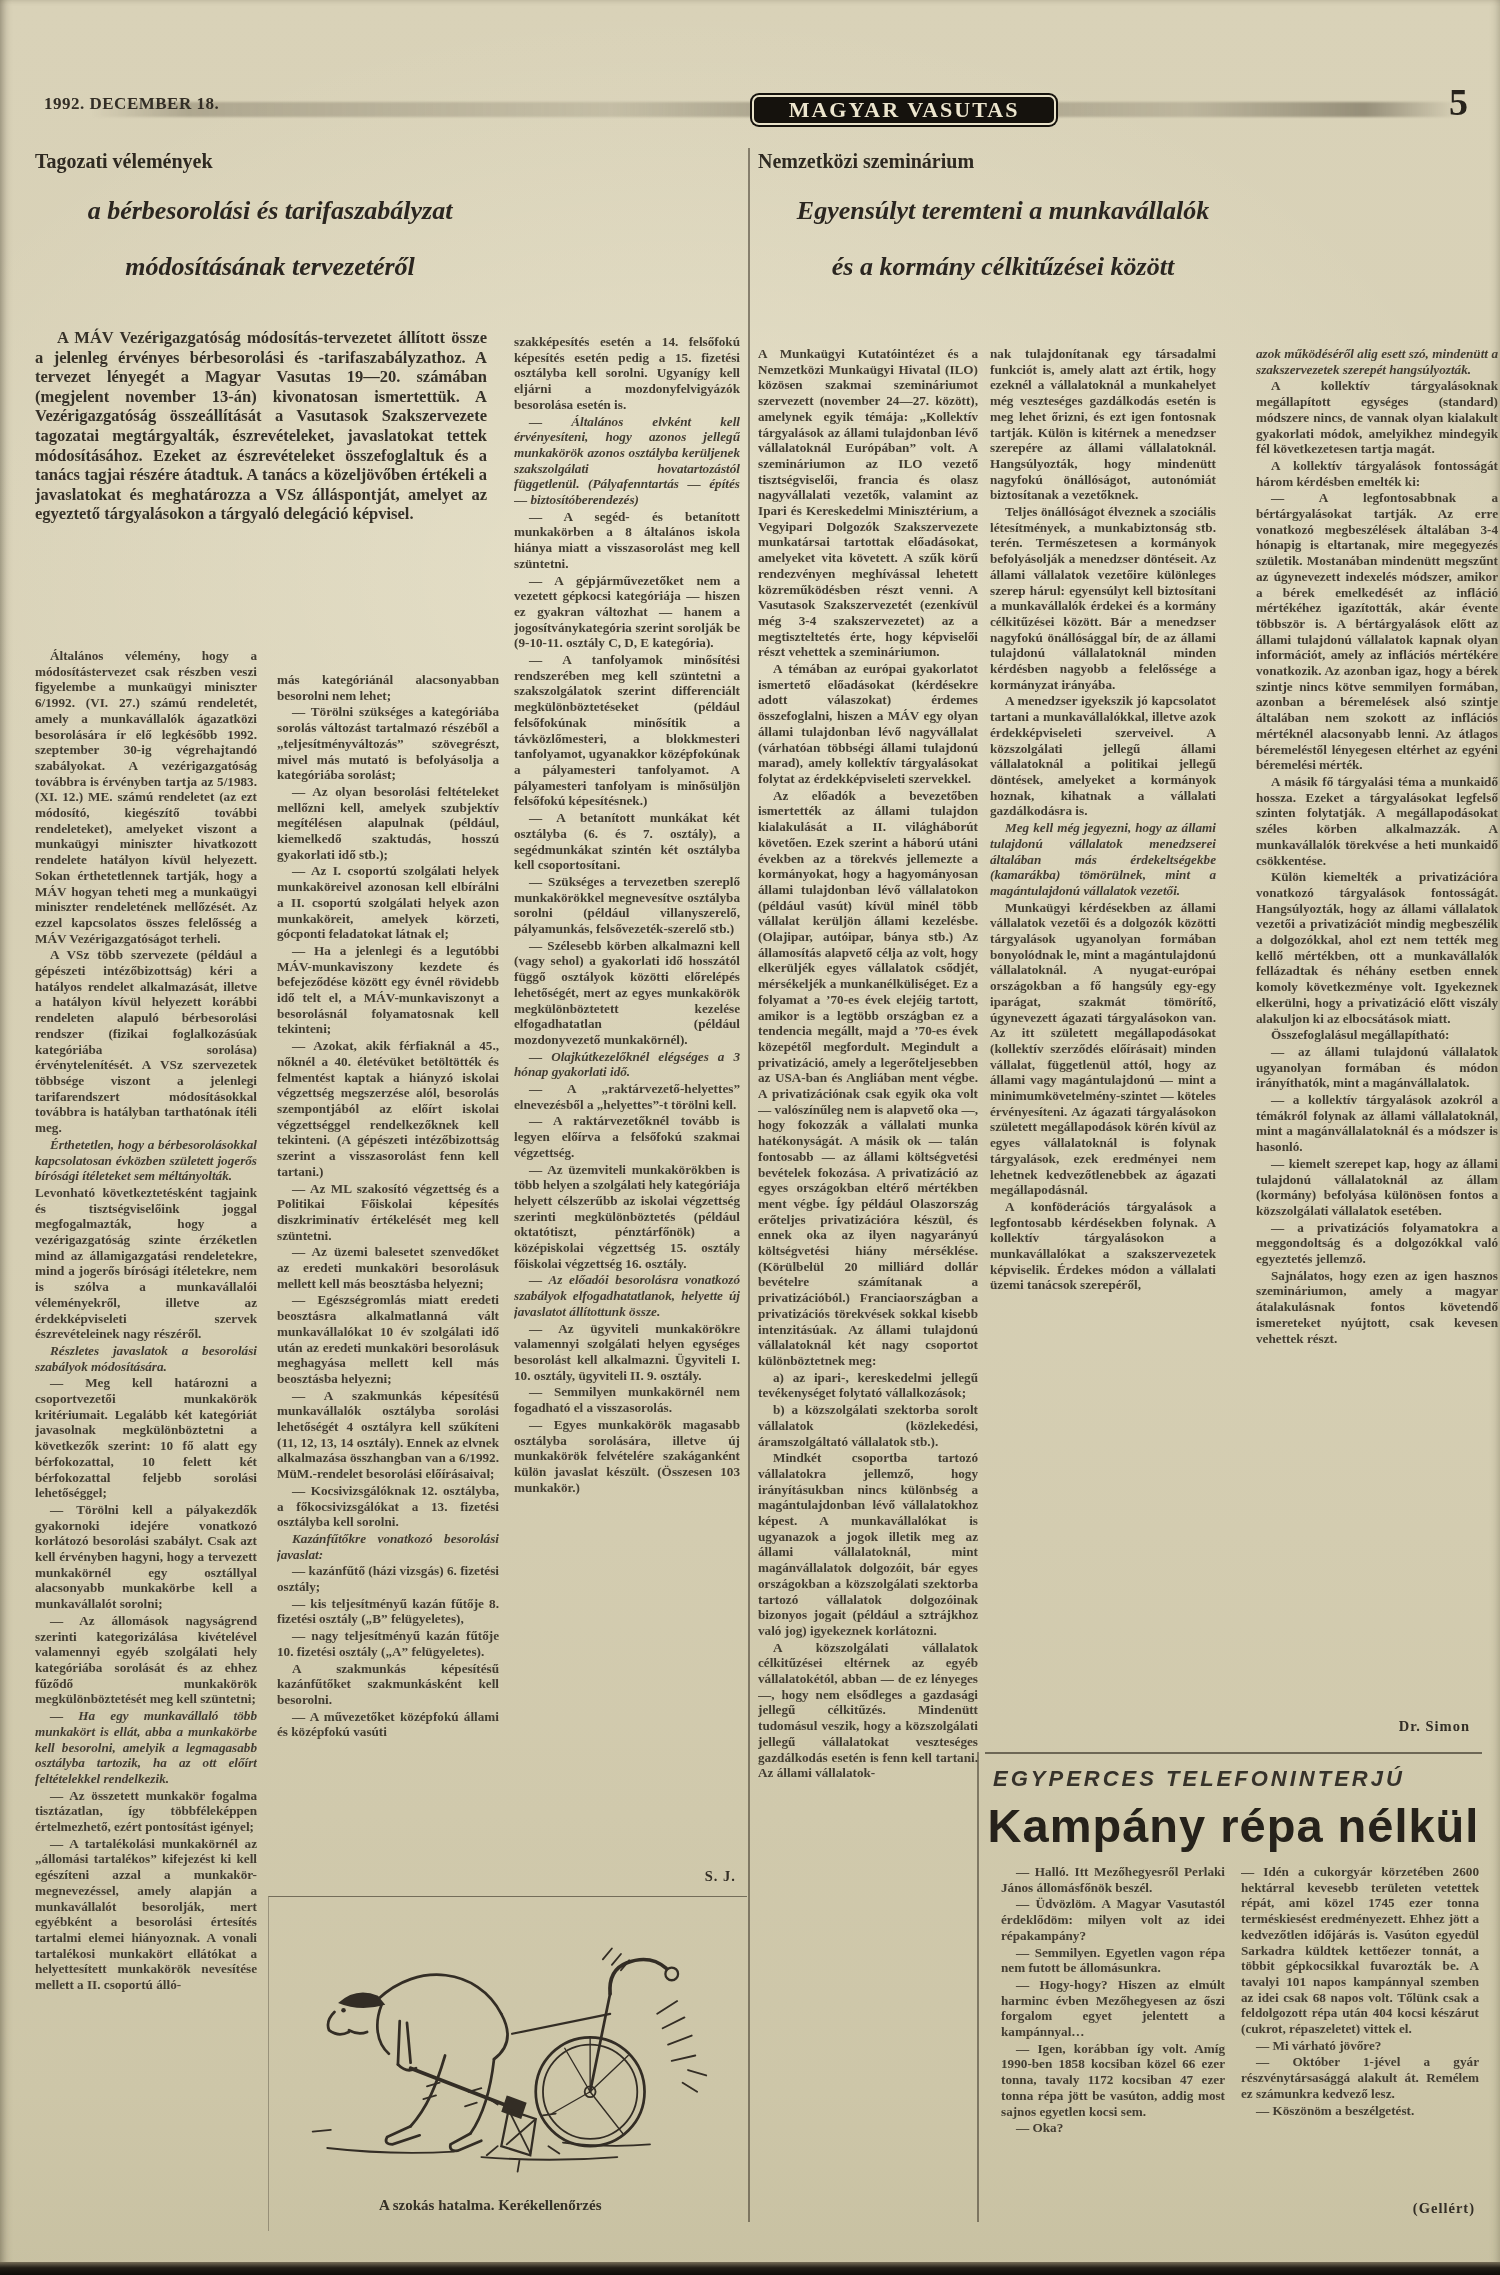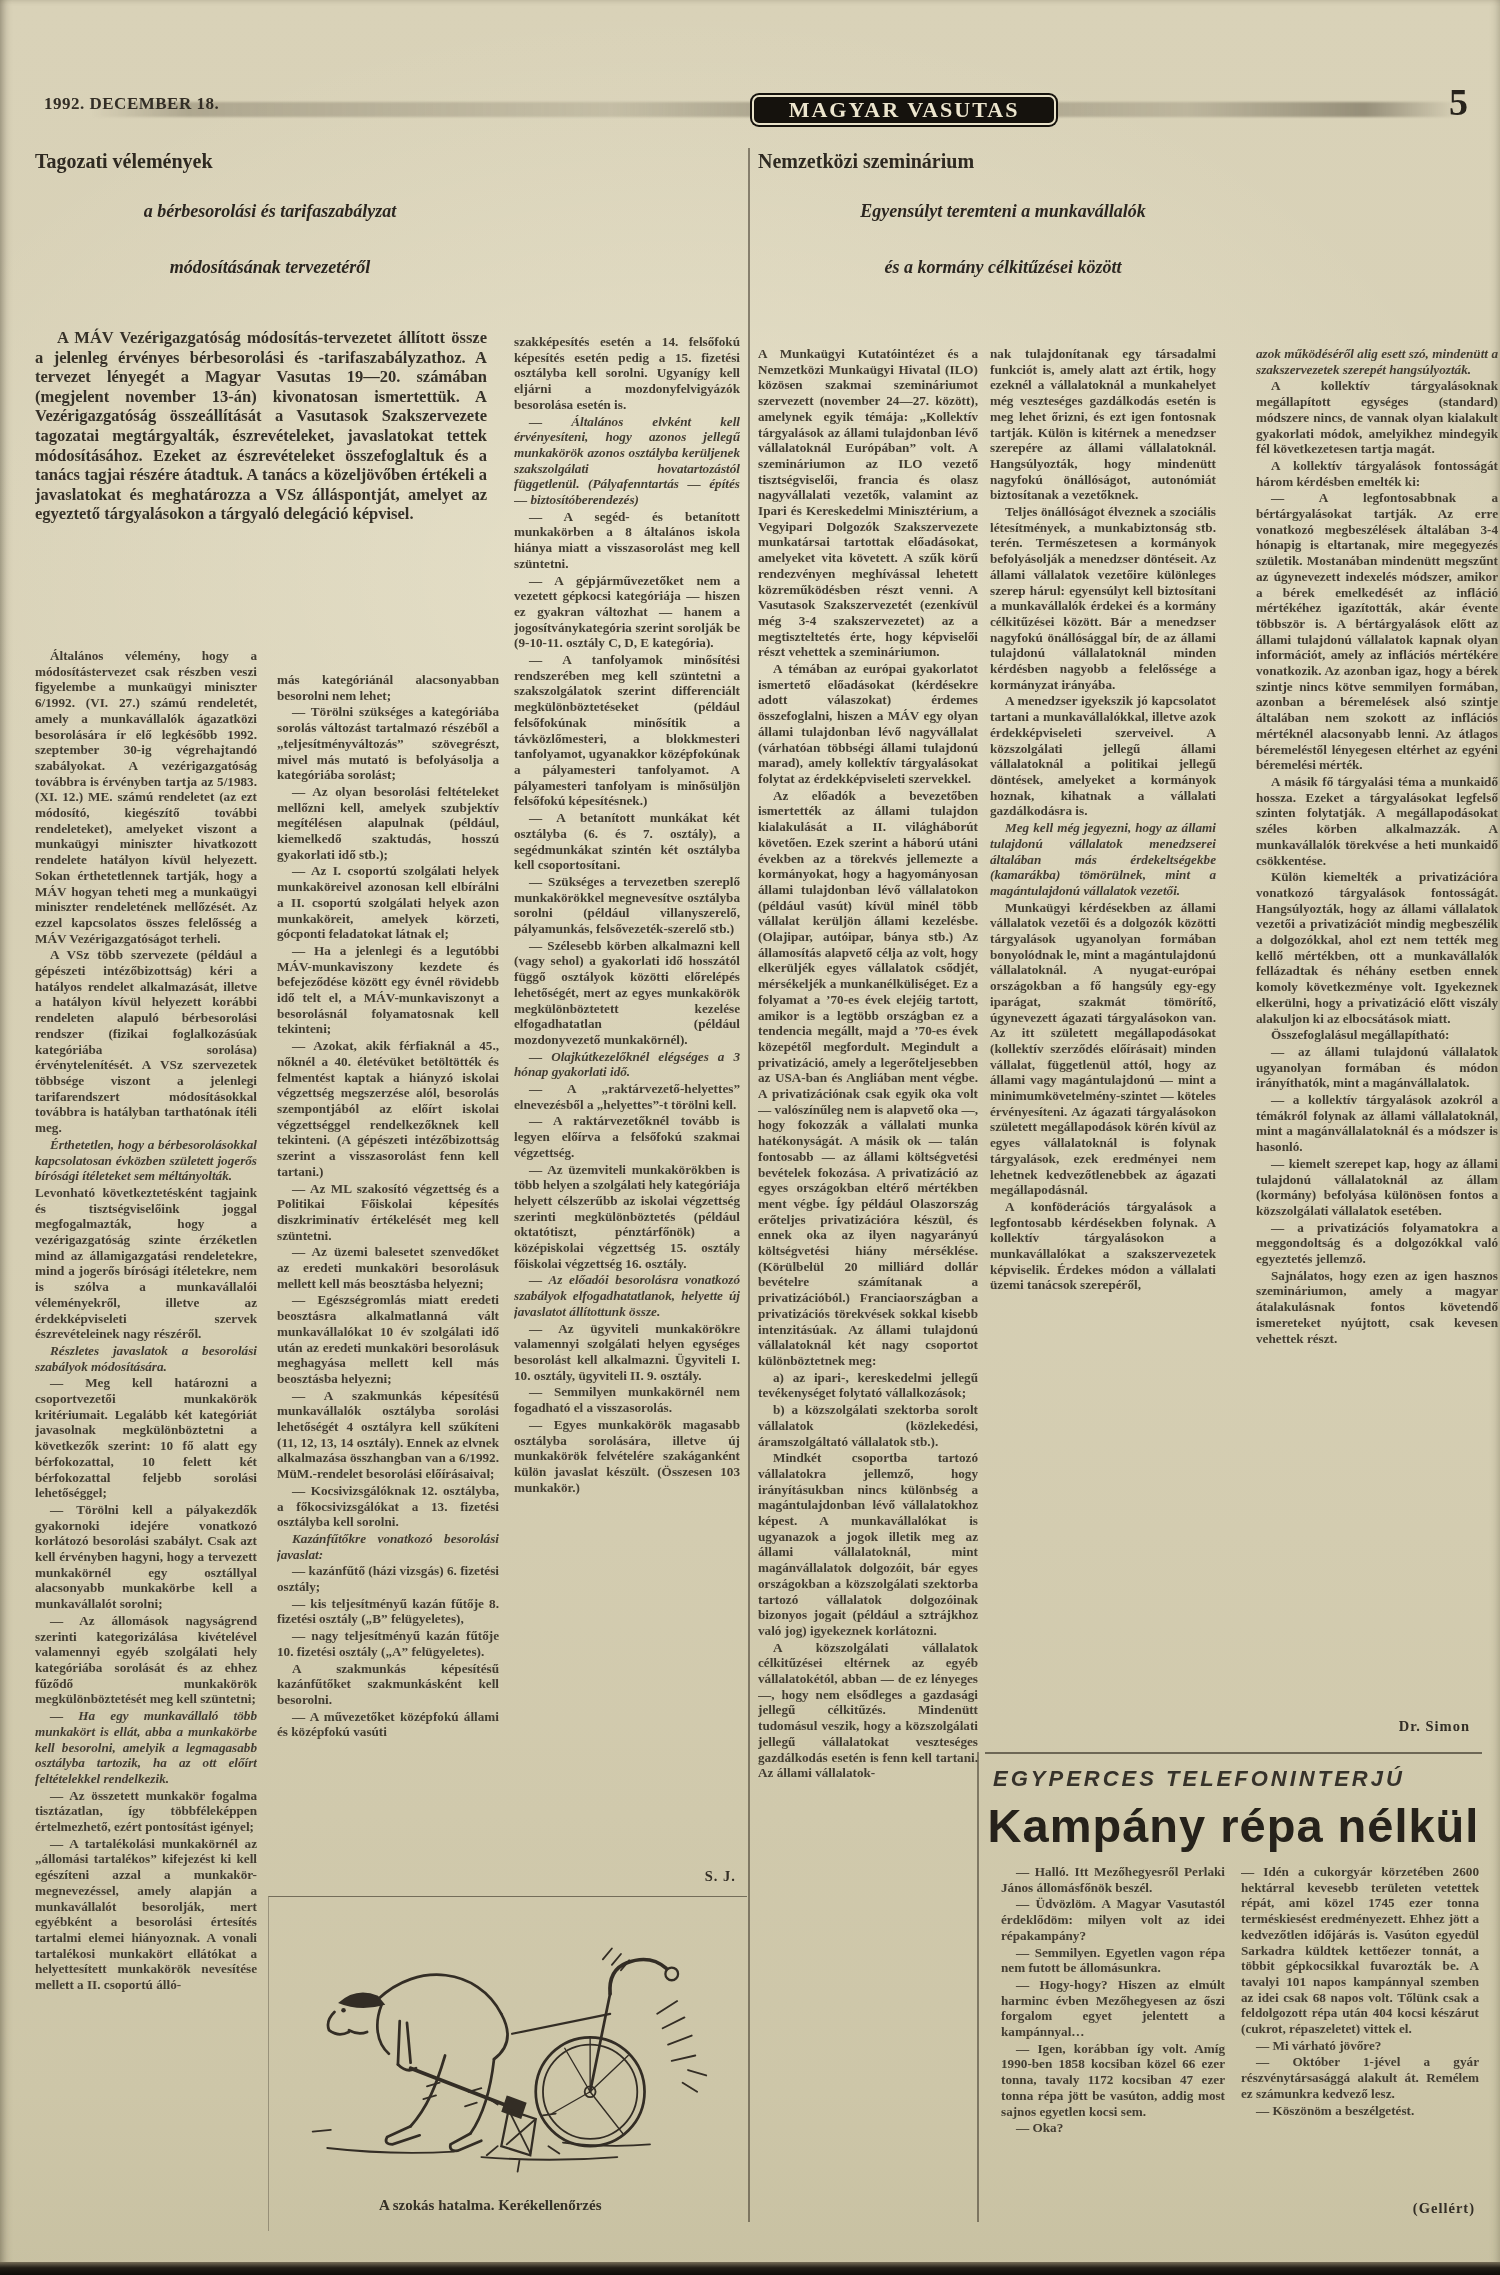--- a/index.html
+++ b/index.html
@@ -18,21 +18,21 @@
     background:linear-gradient(90deg, rgba(118,110,90,0) 0%, rgba(118,110,90,.42) 7%,
       rgba(118,110,90,.22) 38%, rgba(104,97,78,.5) 55%, rgba(118,110,90,.28) 80%,
       rgba(95,88,70,.55) 93%, rgba(118,110,90,0) 100%);}
   .masthead{background:#15120d;color:#ece5cd;font-weight:bold;font-size:22px;
     letter-spacing:2px;text-align:center;line-height:26px;height:26px;
     border:2px solid #e9e2c9;border-radius:7px;box-shadow:0 0 0 2px #15120d;}
   .pageno{font-size:38px;font-weight:bold;color:#27231c;}
   
   .kicker{font-size:20px;font-weight:bold;color:#2f2a22;}
   .headline{font-weight:bold;font-style:italic;color:#2b2620;text-align:center;}
-  .headline .hl{display:block;font-size:18px;line-height:38px;}
+  .headline .hl{display:block;font-size:26px;line-height:38px;}
   
   .lead{font-size:16.5px;line-height:19.6px;font-weight:bold;text-align:justify;color:#363128;}
   .lead .para{text-indent:22px;margin:0;}
   .col{overflow:hidden;text-align:justify;font-size:13.2px;line-height:15.7px;
        font-weight:bold;color:#423c31;}
   .para{margin:0 0 1px 0;text-indent:15px;}
   .para.ni{text-indent:0;}
   .para.i{font-style:italic;}
   .para.bi{font-style:italic;}
   .byline{font-weight:bold;font-size:14.5px;color:#332e26;text-align:right;letter-spacing:1px;}

